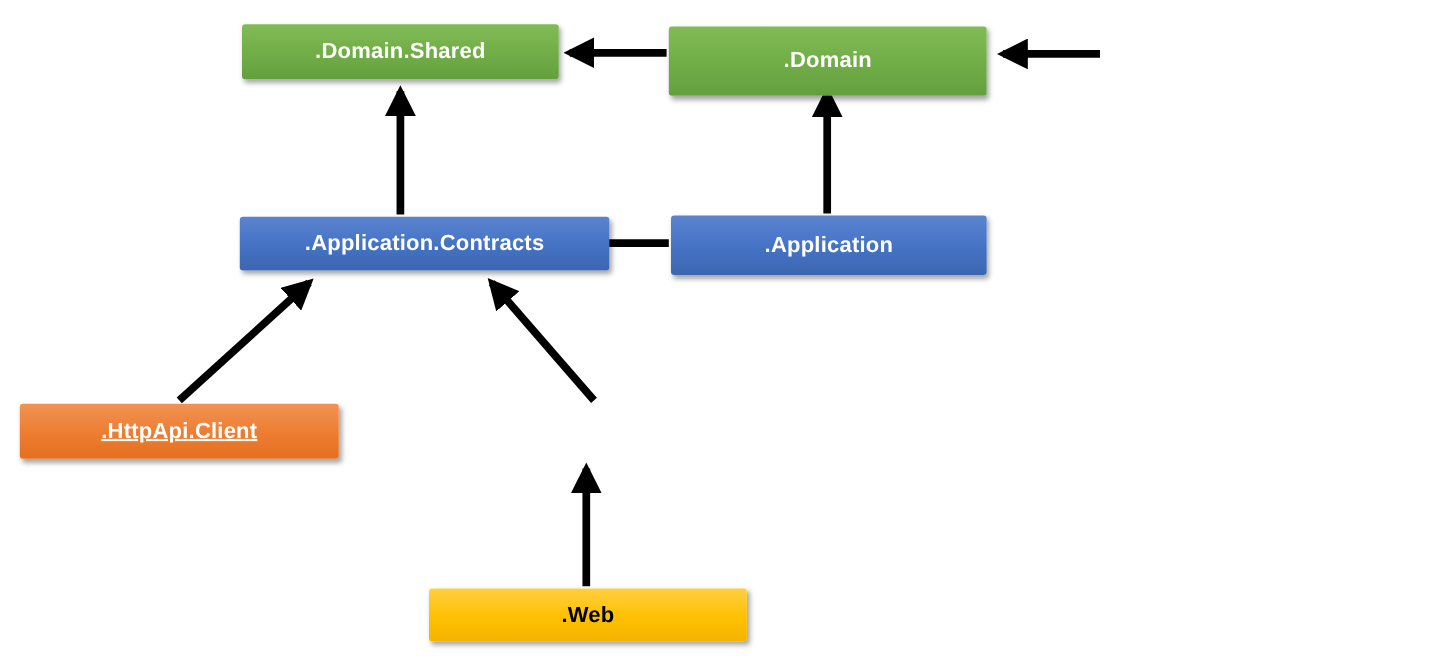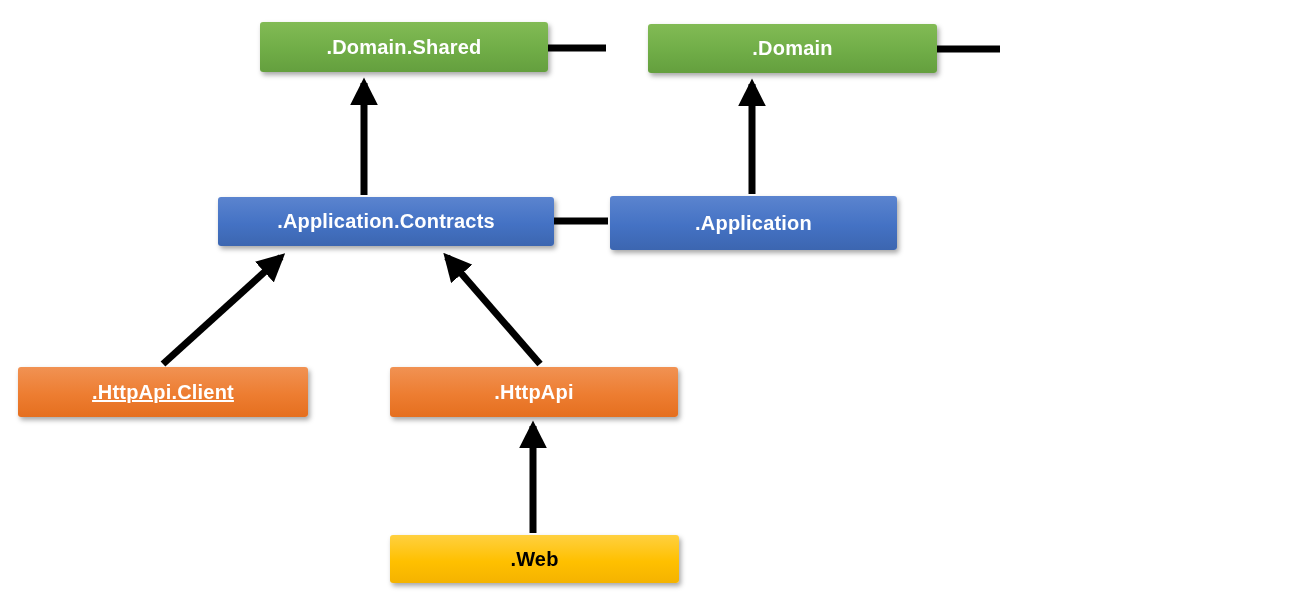--- a/index.html
+++ b/index.html
@@ -29,28 +29,28 @@
     align-items: center;
     justify-content: center;
     border-radius: 3px;
     box-shadow: 2px 3px 5px rgba(0,0,0,0.35);
     font-weight: 700;
     font-size: 20px;
     color: #ffffff;
     letter-spacing: 0.2px;
     box-sizing: border-box;
   }
-  .node.green  { background: linear-gradient(180deg, #82bb55 0%, #70ad47 55%, #649f3e 100%); margin-left: 40px; }
+  .node.green  { background: linear-gradient(180deg, #82bb55 0%, #70ad47 55%, #649f3e 100%); }
   .node.blue   { background: linear-gradient(180deg, #5b84cf 0%, #4472c4 55%, #3c66b0 100%); }
   .node.orange { background: linear-gradient(180deg, #f19253 0%, #ed7d31 55%, #e56f1f 100%); }
   .node.gray   { background: linear-gradient(180deg, #bdbdbd 0%, #a5a5a5 55%, #989898 100%); }
   .node.yellow { background: linear-gradient(180deg, #ffd040 0%, #ffc000 55%, #f4b300 100%); color: #000000; }
 
   #node-domain-shared         { left: 220px;  top: 22px;  width: 288px; height: 50px; }
-  #node-domain                { left: 608px;  top: 24px;  width: 289px; height: 49px; }
+  #node-domain                { left: 608px;  top: 24px;  width: 289px; height: 63px; }
   #node-entity-framework-core { left: 1002px; top: 24px;  width: 288px; height: 48px; }
   #node-application-contracts { left: 218px;  top: 197px; width: 336px; height: 49px; }
   #node-application           { left: 610px;  top: 196px; width: 287px; height: 54px; text-align: right; }
   #node-httpapi-client        { left: 18px;   top: 367px; width: 290px; height: 50px; text-decoration: underline; }
   #node-httpapi               { left: 390px;  top: 367px; width: 288px; height: 50px; }
   #node-web                   { left: 390px;  top: 535px; width: 289px; height: 48px; }
 </style>
 </head>
 <body>
 
@@ -94,21 +94,18 @@
   </div>
 
   <div class="node blue" id="node-application">
     <span>.Application</span>
   </div>
 
   <div class="node orange" id="node-httpapi-client">
     <span>.HttpApi.Client</span>
   </div>
 
-  <div class="node orange" id="node-httpapi">
-    <span>.HttpApi</span>
-  </div>
 
   <div class="node yellow" id="node-web">
     <span>.Web</span>
   </div>
 
 </div>
 
 </body></html>

